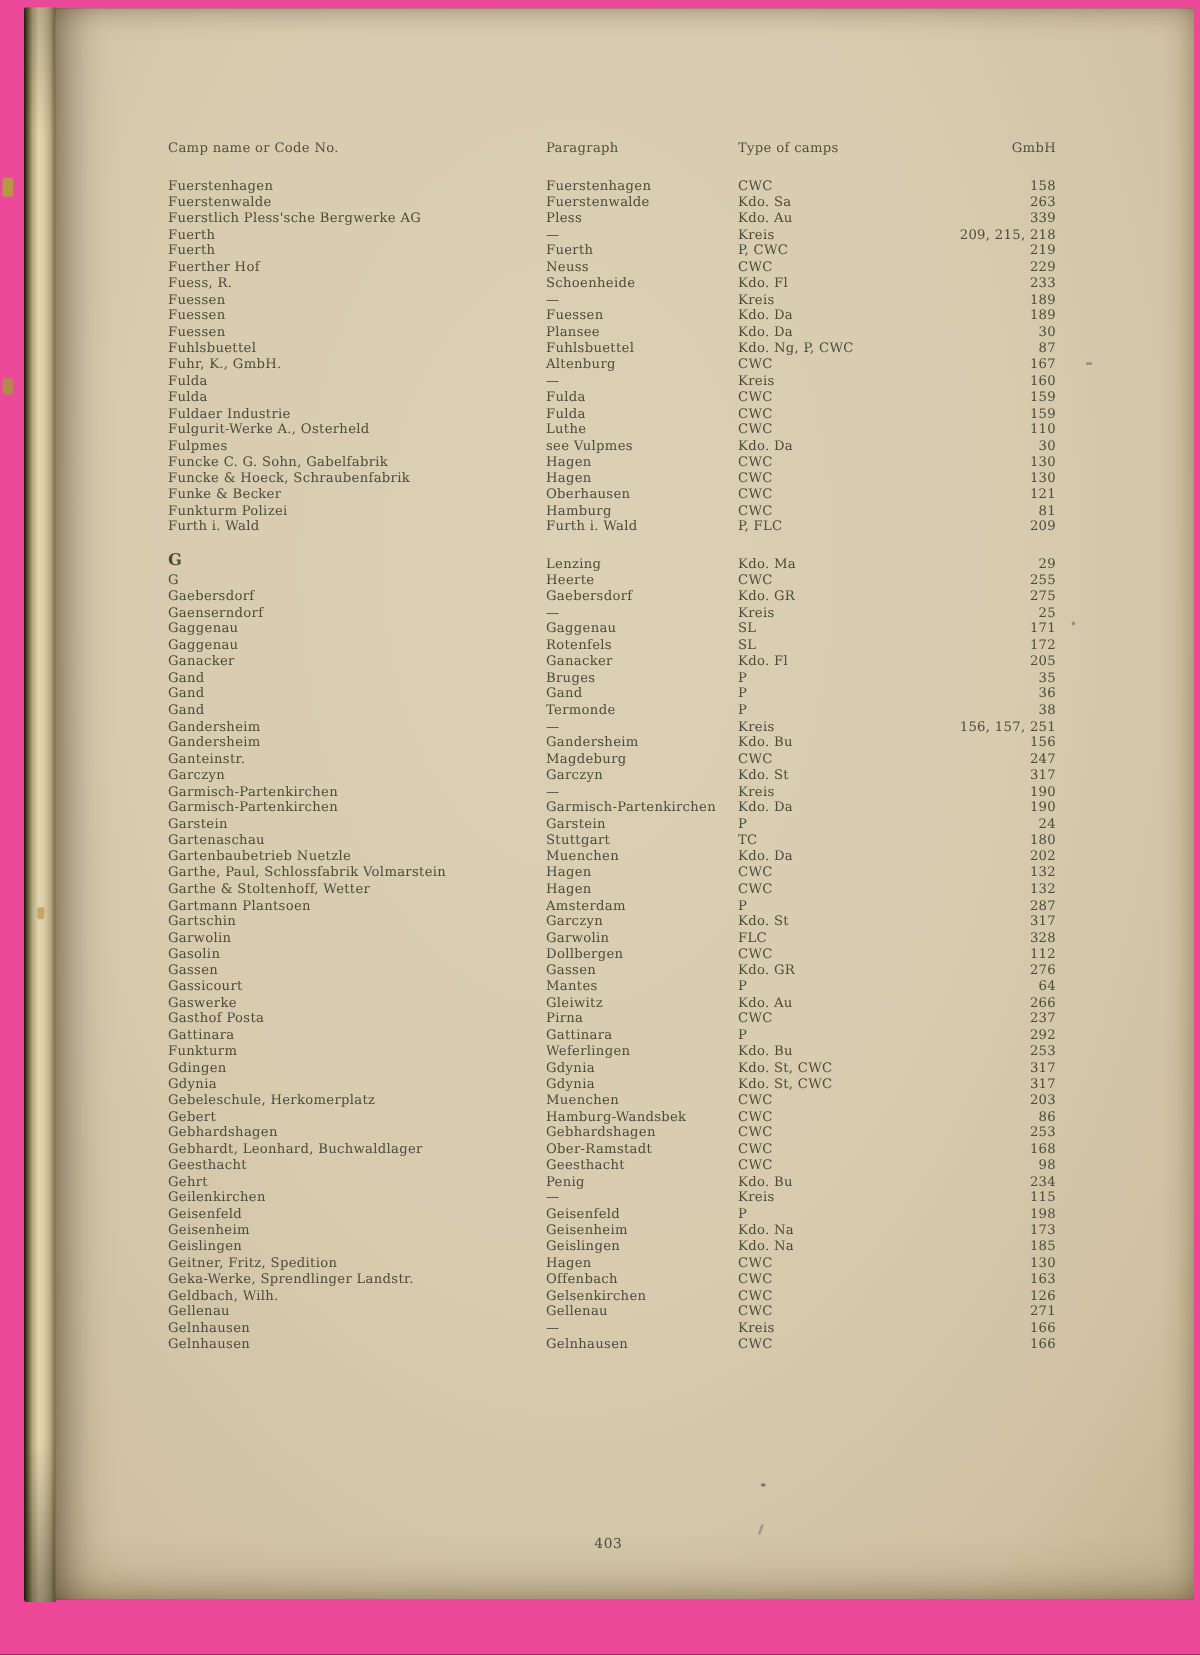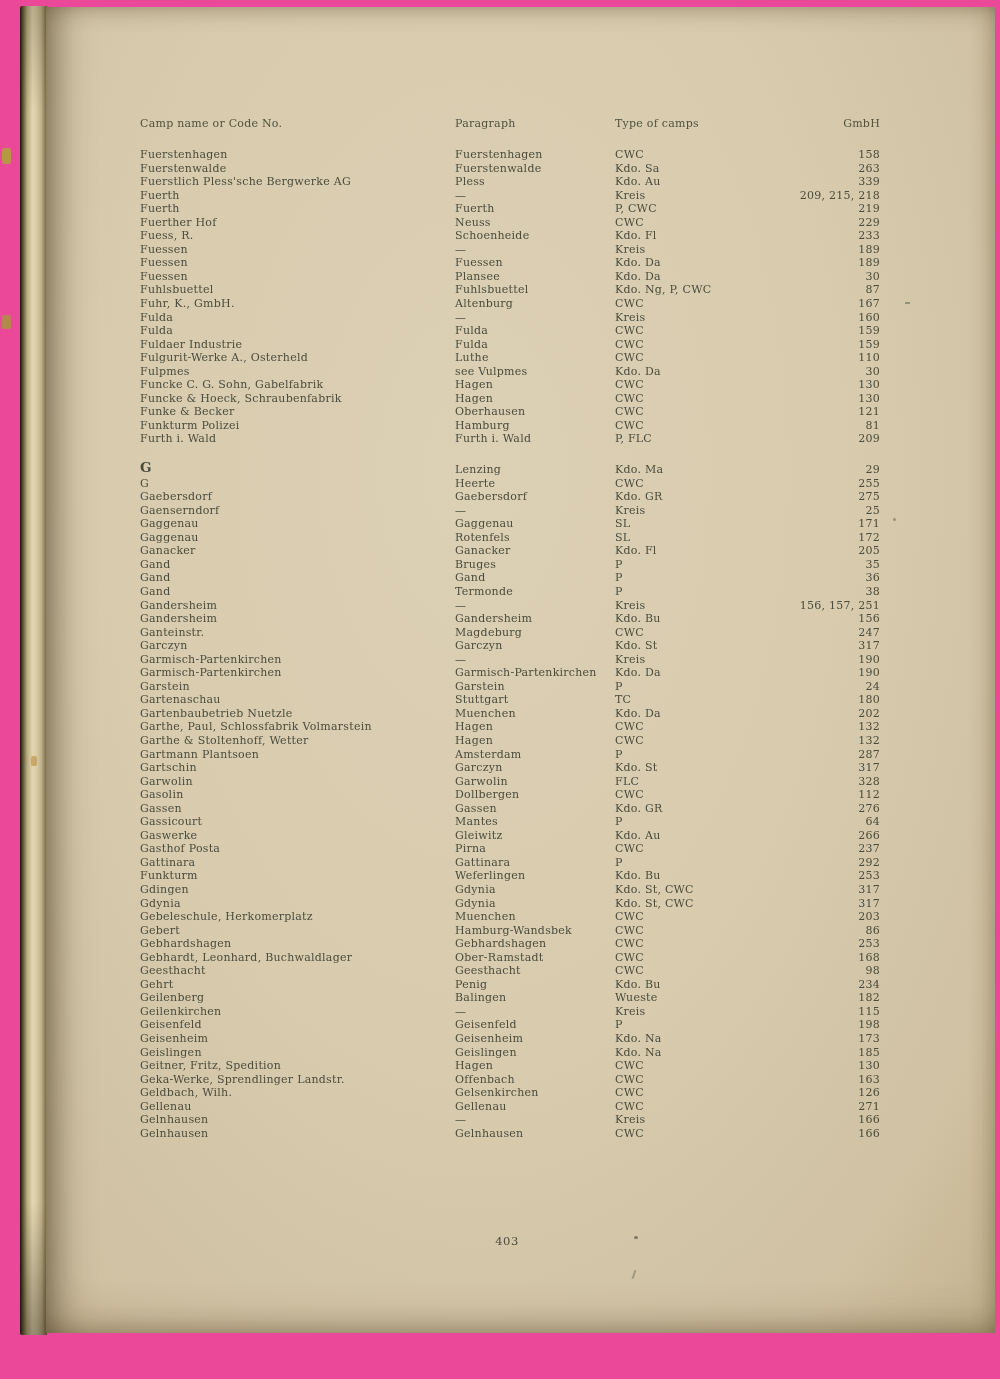--- a/index.html
+++ b/index.html
@@ -53,21 +53,21 @@
   .c3 { left: 569px; }
   .c4 { left: 694px; width: 140px; text-align: right; }
   .table-header { position: absolute; top: 110px; left: 0; right: 0; height: 14px; }
   .table-header .cell { color: #50523f; }
   .rows { position: absolute; top: 141px; left: 0; right: 0; }
   .row { position: relative; height: 13.55px; }
   .row.section-start { margin-top: 17px; }
   .row.section-start .c1 { font-weight: 700; font-size: 13.5px; top: -2px; }
   .page-number {
     position: absolute;
-    top: 1227px; left: 421px; width: 80px;
+    top: 1272px; left: 421px; width: 80px;
     text-align: center;
     font-size: 11.5px;
     letter-spacing: 0.5px;
     color: #4a4c3d;
   }
   .artifact-dot {
     position: absolute;
     top: 1229px; left: 588px;
     width: 4px; height: 3px;
     background: #4e4e40;
@@ -457,26 +457,20 @@
           <span class="cell c3">CWC</span>
           <span class="cell c4">98</span>
         </div>
         <div class="row">
           <span class="cell c1">Gehrt</span>
           <span class="cell c2">Penig</span>
           <span class="cell c3">Kdo. Bu</span>
           <span class="cell c4">234</span>
         </div>
         <div class="row">
-          <span class="cell c1">Geilenberg</span>
-          <span class="cell c2">Balingen</span>
-          <span class="cell c3">Wueste</span>
-          <span class="cell c4">182</span>
-        </div>
-        <div class="row">
           <span class="cell c1">Geilenkirchen</span>
           <span class="cell c2">—</span>
           <span class="cell c3">Kreis</span>
           <span class="cell c4">115</span>
         </div>
         <div class="row">
           <span class="cell c1">Geisenfeld</span>
           <span class="cell c2">Geisenfeld</span>
           <span class="cell c3">P</span>
           <span class="cell c4">198</span>

